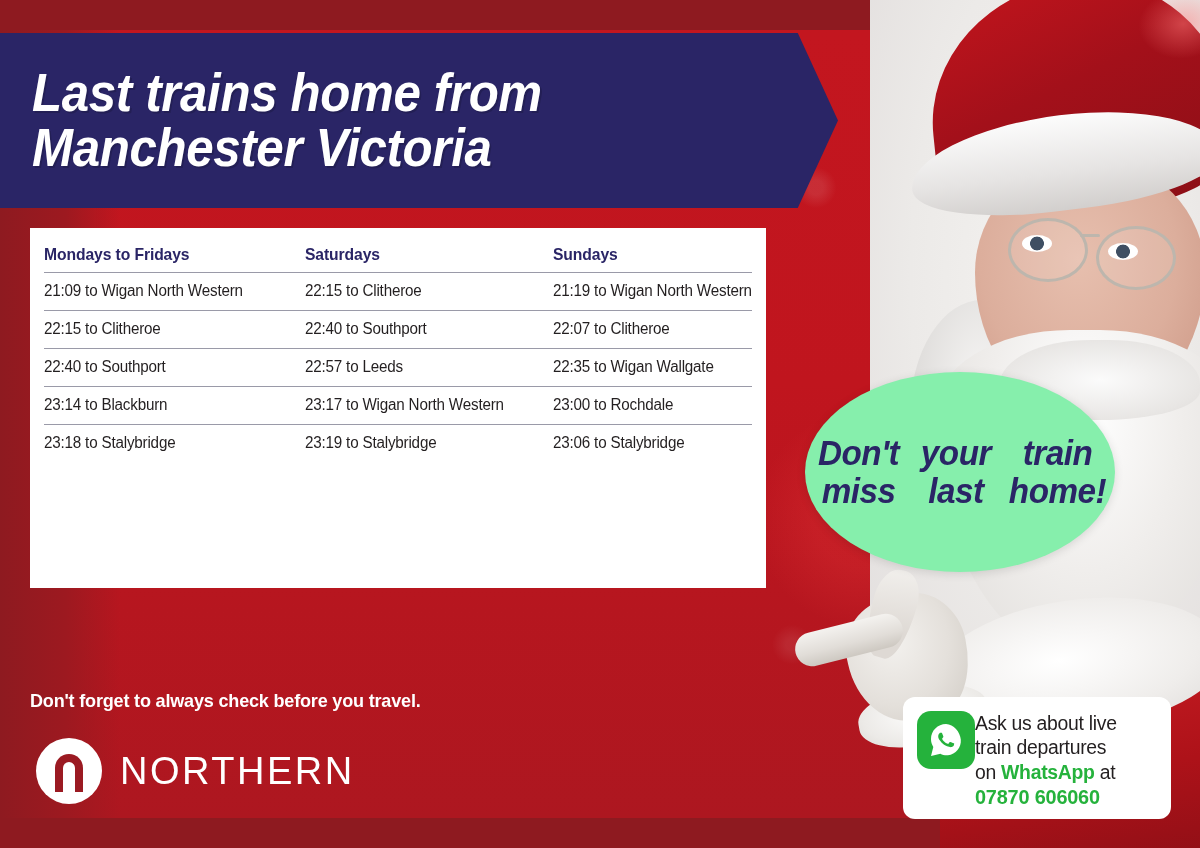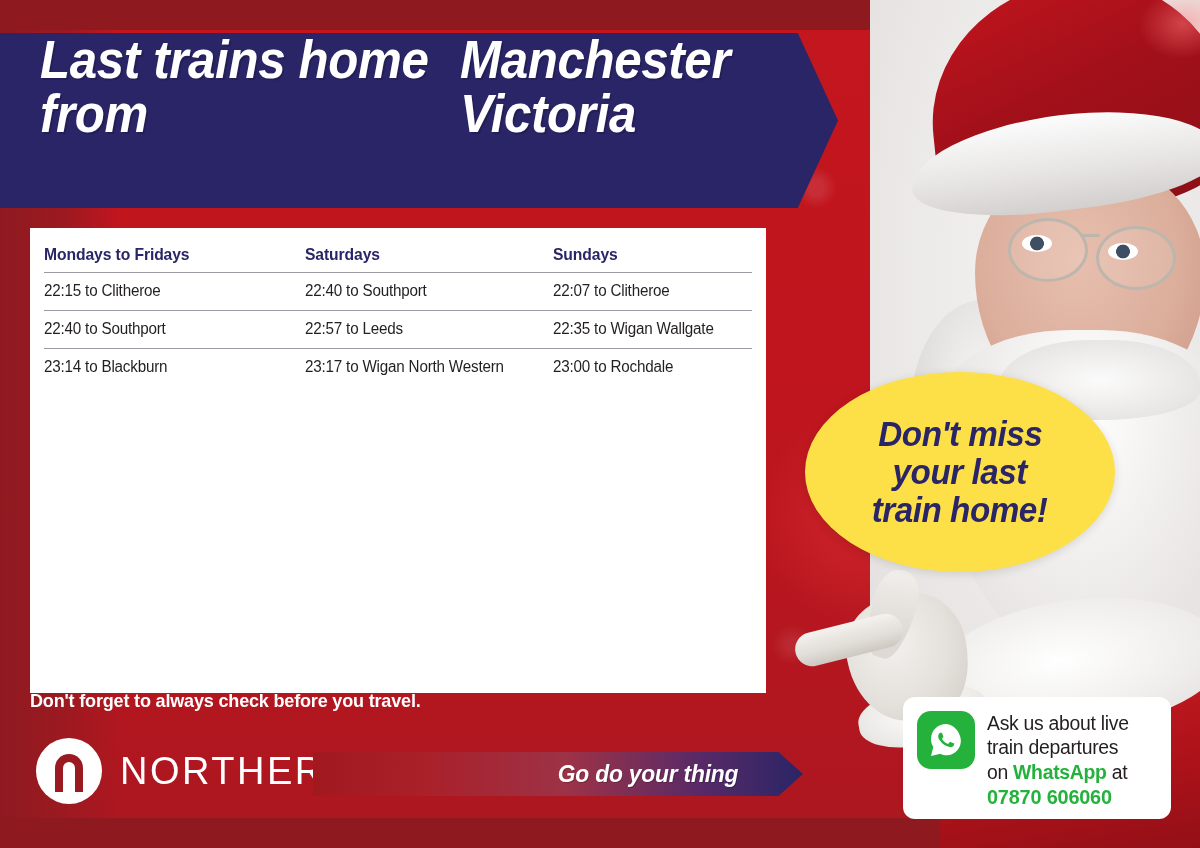--- a/index.html
+++ b/index.html
@@ -82,32 +82,32 @@
     background:linear-gradient(170deg,#f2f0ed 0%,#ded9d4 70%);
     border-radius:45% 45% 40% 40%/35% 35% 65% 65%;transform:rotate(16deg);}
   .glove-cuff{position:absolute;left:60px;top:112px;width:130px;height:58px;
     background:radial-gradient(ellipse at 50% 40%,#ffffff 0%,#eceae7 65%,#dad6d2 100%);
     border-radius:45%;transform:rotate(-10deg);}
 
   
   .title-banner{
     position:absolute;left:0;top:33px;width:838px;height:175px;background:#2a2566;
     clip-path:polygon(0 0, 95.2% 0, 100% 50%, 95.2% 100%, 0 100%);
-    display:flex;flex-direction:row;justify-content:center;
-    padding-left:40px;box-sizing:border-box;
+    display:flex;flex-direction:column;justify-content:center;
+    padding-left:32px;box-sizing:border-box;
   }
   .title-line{
     color:#fff;font-size:53px;line-height:1.02;font-weight:bold;font-style:italic;
     letter-spacing:-.4px;transform:scaleX(.93);transform-origin:left center;
     text-shadow:2px 2px 0 rgba(0,0,0,.16);
   }
 
   
   .table-card{
-    position:absolute;left:30px;top:228px;width:736px;height:465px;background:#fff;
+    position:absolute;left:30px;top:228px;width:736px;height:360px;background:#fff;
     padding:14px 14px 0 14px;box-sizing:border-box;
   }
   table.schedule{width:100%;border-collapse:collapse;table-layout:fixed;}
   table.schedule th{
     text-align:left;color:#2a2566;font-size:16.5px;font-weight:bold;
     padding:3px 0 8px 0;letter-spacing:-.1px;transform:scaleX(.95);transform-origin:left;
   }
   table.schedule td{
     text-align:left;color:#231f20;font-size:16px;font-weight:normal;
     padding:9px 0 10px 0;border-top:1.5px solid #9a9aa8;letter-spacing:-.2px;
@@ -140,33 +140,33 @@
     background:linear-gradient(90deg,#a2181f 0%,#aa2029 22%,#9d3247 52%,#5a2a66 78%,#2a2566 100%);
     clip-path:polygon(0 0, 95% 0, 100% 50%, 95% 100%, 0 100%);
     display:flex;align-items:center;justify-content:flex-end;
     padding-right:60px;box-sizing:border-box;
   }
   .gdyt span{color:#fff;font-size:24px;font-weight:bold;font-style:italic;
     letter-spacing:-.2px;transform:scaleX(.95);text-shadow:1px 1px 0 rgba(0,0,0,.2);}
 
   
   .bubble{
-    position:absolute;left:805px;top:372px;width:310px;height:200px;background:#fde047;
-    border-radius:50%;display:flex;flex-direction:column;align-items:center;justify-content:center;
+    position:absolute;left:805px;top:372px;width:310px;height:200px;background:#86efac;
+    border-radius:50%;display:flex;flex-direction:row;align-items:center;justify-content:center;
     box-shadow:0 2px 10px rgba(0,0,0,.12);
   }
   .bubble-line{
     color:#2a2566;font-size:35px;line-height:1.09;font-weight:bold;font-style:italic;
     letter-spacing:-.5px;text-align:center;transform:scaleX(.95);
   }
 
   
   .wa-card{
     position:absolute;left:903px;top:697px;width:268px;height:122px;background:#fff;
-    border-radius:12px;display:flex;align-items:flex-start;gap:12px;
+    border-radius:12px;display:flex;align-items:flex-start;
     padding:14px 12px 12px 14px;box-sizing:border-box;
   }
   .wa-icon{width:58px;height:58px;border-radius:14px;background:#25b23c;flex:0 0 58px;position:relative;}
   .wa-icon svg{position:absolute;left:9px;top:9px;}
   .wa-text{font-size:20px;line-height:1.22;color:#231f20;letter-spacing:-.3px;transform:scaleX(.97);transform-origin:left;}
   .wa-text b.green{color:#25b23c;font-weight:bold;}
   .wa-num{color:#25b23c;font-weight:bold;font-size:20.5px;display:block;letter-spacing:-.2px;}
 </style>
 </head>
 <body>
@@ -215,50 +215,57 @@
     <table class="schedule">
       <thead>
         <tr>
           <th class="c1" style="border-bottom: 1.5px solid rgb(154, 154, 168);">Mondays to Fridays</th>
           <th class="c2" style="border-bottom: 1.5px solid rgb(154, 154, 168);">Saturdays</th>
           <th style="border-bottom: 1.5px solid rgb(154, 154, 168);">Sundays</th>
         </tr>
       </thead>
       <tbody>
           <tr>
+            <td class="c1">21:09 to Wigan North Western</td>
+            <td class="c2">22:15 to Clitheroe</td>
+            <td>21:19 to Wigan North Western</td>
+          </tr>
+          <tr>
             <td class="c1">22:15 to Clitheroe</td>
             <td class="c2">22:40 to Southport</td>
             <td>22:07 to Clitheroe</td>
           </tr>
           <tr>
             <td class="c1">22:40 to Southport</td>
             <td class="c2">22:57 to Leeds</td>
             <td>22:35 to Wigan Wallgate</td>
           </tr>
           <tr>
             <td class="c1">23:14 to Blackburn</td>
             <td class="c2">23:17 to Wigan North Western</td>
             <td>23:00 to Rochdale</td>
           </tr>
+          <tr>
+            <td class="c1">23:18 to Stalybridge</td>
+            <td class="c2">23:19 to Stalybridge</td>
+            <td>23:06 to Stalybridge</td>
+          </tr>
         </tbody>
     </table>
   </div>
 
   <div class="footnote">Don't forget to always check before you travel.</div>
 
   <div class="logo-wrap">
     <div class="logo-circle">
       <div class="logo-arch"></div>
     </div>
     <div class="logo-word">NORTHERN</div>
   </div>
 
-  <div class="gdyt">
-    <span>Go do your thing</span>
-  </div>
 
   <div class="bubble">
     <div class="bubble-line">Don't miss</div>
     <div class="bubble-line">your last</div>
     <div class="bubble-line">train home!</div>
   </div>
 
   <div class="wa-card">
     <div class="wa-icon">
       <svg width="40" height="40" viewBox="0 0 40 40" aria-hidden="true">

